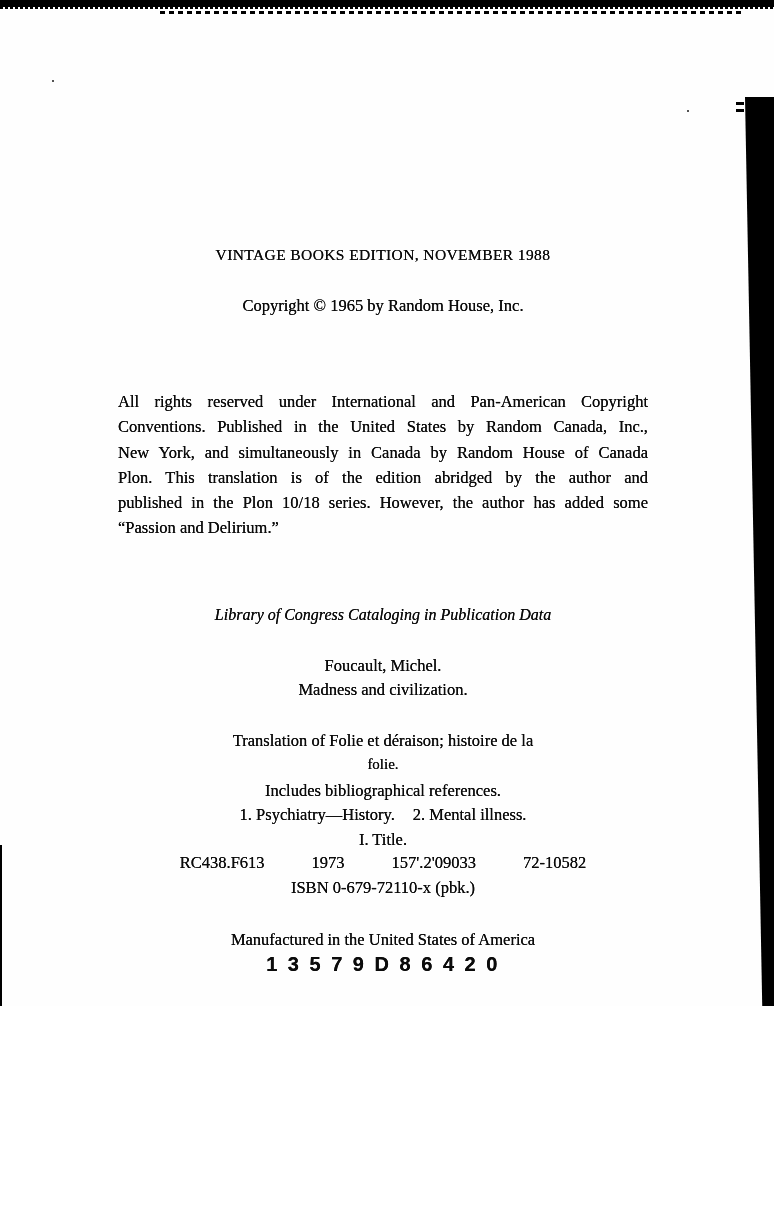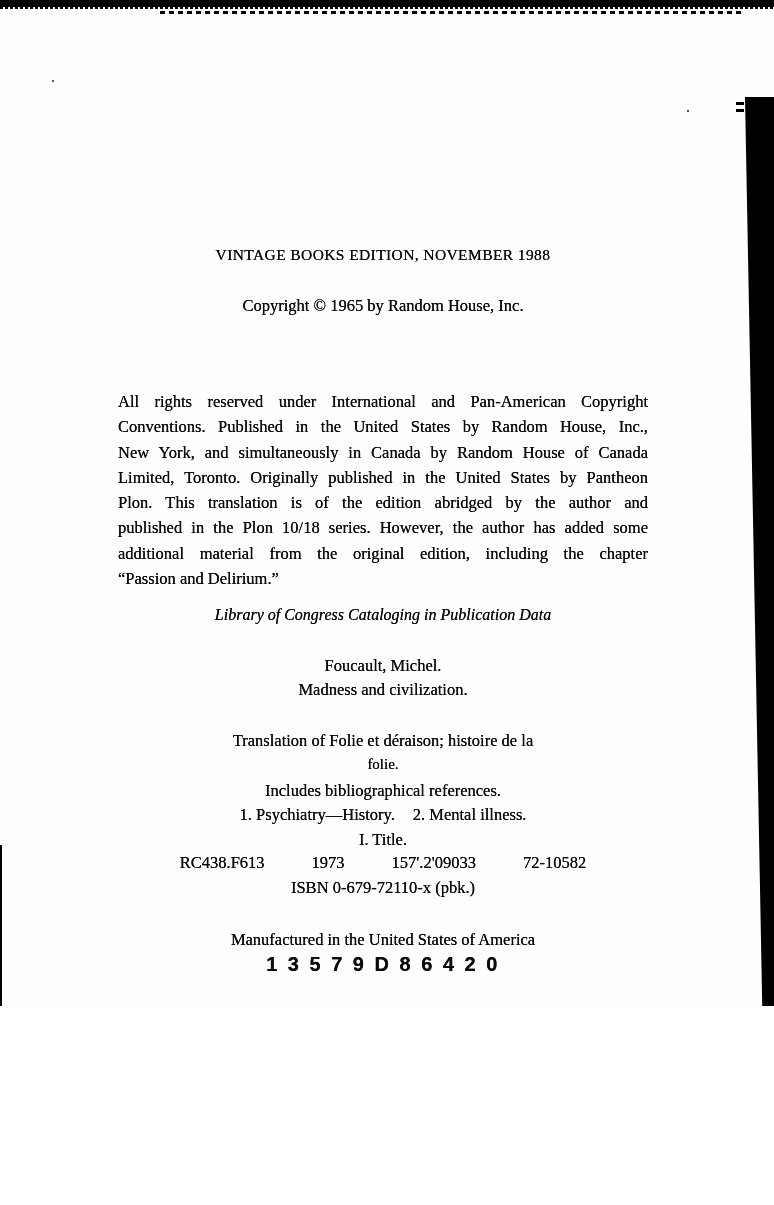--- a/index.html
+++ b/index.html
@@ -72,26 +72,24 @@
   <div class="speck sp4"></div>
 
   <main class="col">
 
     <div class="b center edition">VINTAGE BOOKS EDITION, NOVEMBER 1988</div>
 
     <div class="b center copyright">Copyright © 1965 by Random House, Inc.</div>
 
     <div class="b para">
       <div class="jl">All rights reserved under International and Pan-American Copyright</div>
-      <div class="jl">Conventions. Published in the United States by Random House, Inc.,</div>
+      <div class="jl">Conventions. Published in the United States by Random Canada, Inc.,</div>
       <div class="jl">New York, and simultaneously in Canada by Random House of Canada</div>
-      <div class="jl">Limited, Toronto. Originally published in the United States by Pantheon</div>
       <div class="jl">Plon. This translation is of the edition abridged by the author and</div>
       <div class="jl">published in the Plon 10/18 series. However, the author has added some</div>
-      <div class="jl">additional material from the original edition, including the chapter</div>
       <div class="jl last">“Passion and Delirium.”</div>
     </div>
 
     <div class="b center loc">Library of Congress Cataloging in Publication Data</div>
 
     <div class="b center booktitle">Madness and civilization.</div>
 
     <div class="b center author">Foucault, Michel.</div>
 
     <div class="b center trans1">Translation of Folie et déraison; histoire de la</div>

